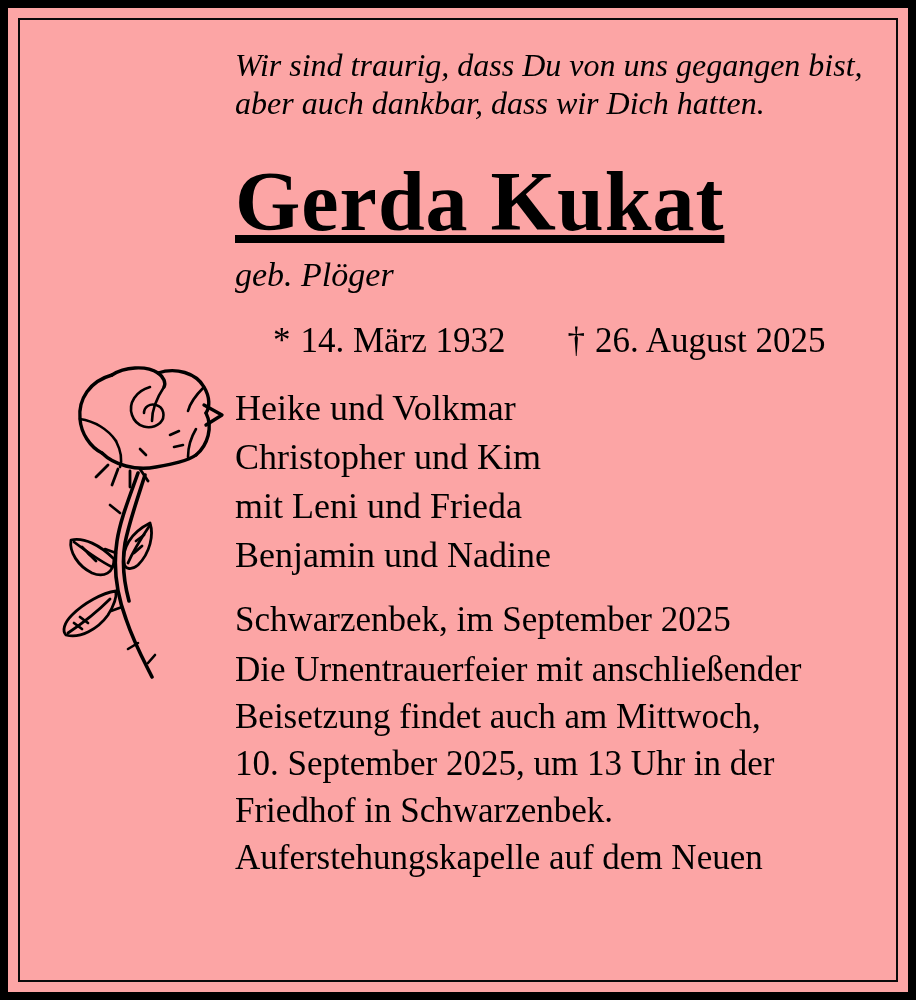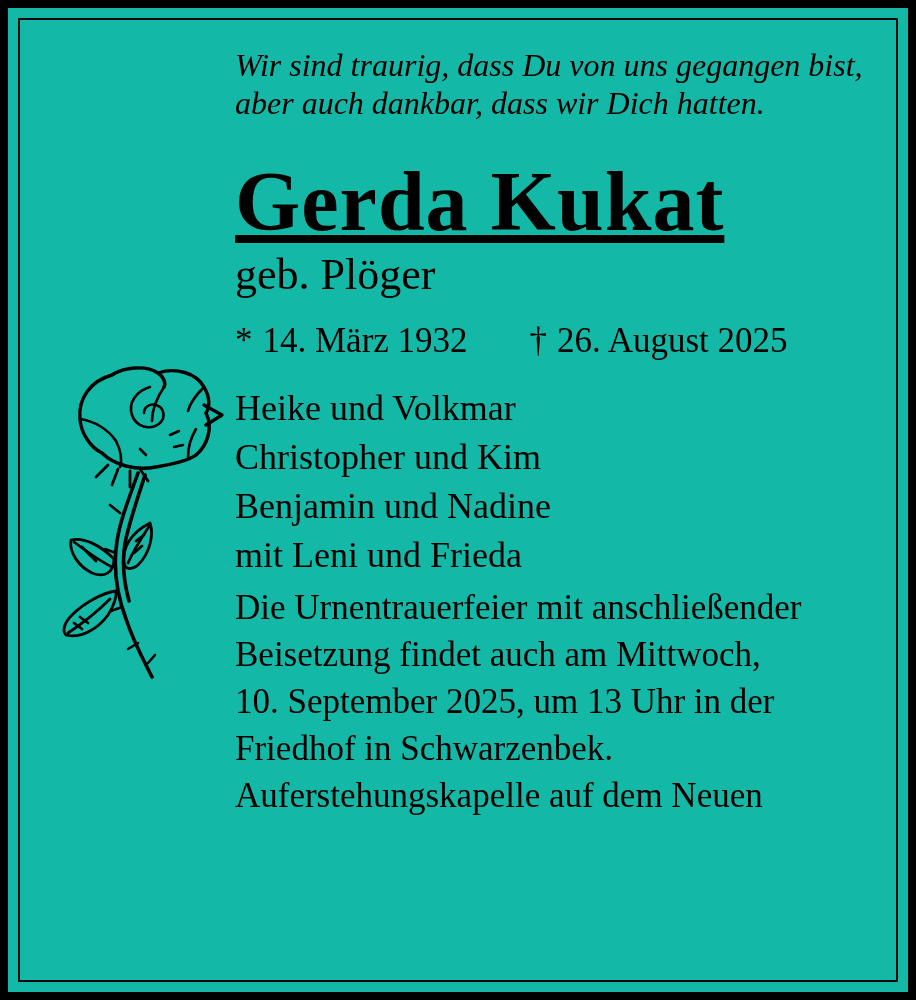--- a/index.html
+++ b/index.html
@@ -12,21 +12,21 @@
     height: 1000px;
     position: relative;
     font-family: "Liberation Serif", "DejaVu Serif", serif;
     color: #000;
   }
   .card {
     position: absolute;
     inset: 0;
     box-sizing: border-box;
     border: 8px solid #000;
-    background: #14b8a6;
+    background: #fca5a5;
   }
   .inner-frame {
     position: absolute;
     inset: 10px;
     border: 2px solid #0a0a0a;
     overflow: hidden;
   }
   .content {
     position: absolute;
     inset: 0;
@@ -42,31 +42,33 @@
   .name {
     font-weight: bold;
     font-size: 84px;
     line-height: 88px;
     letter-spacing: 1px;
     margin: 36px 0 0 0;
     white-space: nowrap;
     text-decoration: underline;
   }
   .maiden {
-    font-size: 44px;
+    font-size: 34px;
     line-height: 42px;
     margin-top: 8px;
+    font-style: italic;
   }
   .dates {
     display: flex;
     gap: 62px;
     font-size: 35px;
     line-height: 44px;
     margin-top: 23px;
     white-space: nowrap;
+    margin-left: 38px;
   }
   .dates .sym { display: inline-block; margin-right: 10px; }
   .memorial {
     font-size: 35px;
     line-height: 44px;
     margin-top: 48px;
     white-space: nowrap;
   }
   .mourners {
     font-size: 36px;
@@ -187,24 +189,25 @@
         </span>
         <span>
           <span class="sym">†</span><span>26. August 2025</span>
         </span>
       </div>
 
 
       <div class="mourners">
         <div>Heike und Volkmar</div>
         <div>Christopher und Kim</div>
+        <div>mit Leni und Frieda</div>
         <div>Benjamin und Nadine</div>
-        <div>mit Leni und Frieda</div>
-      </div>
-
+      </div>
+
+      <div class="place">Schwarzenbek, im September 2025</div>
 
       <div class="ceremony">
         <div>Die Urnentrauerfeier mit anschließender</div>
         <div>Beisetzung findet auch am Mittwoch,</div>
         <div>10. September 2025, um 13 Uhr in der</div>
         <div>Friedhof in Schwarzenbek.</div>
         <div>Auferstehungskapelle auf dem Neuen</div>
       </div>
 
     </div>

